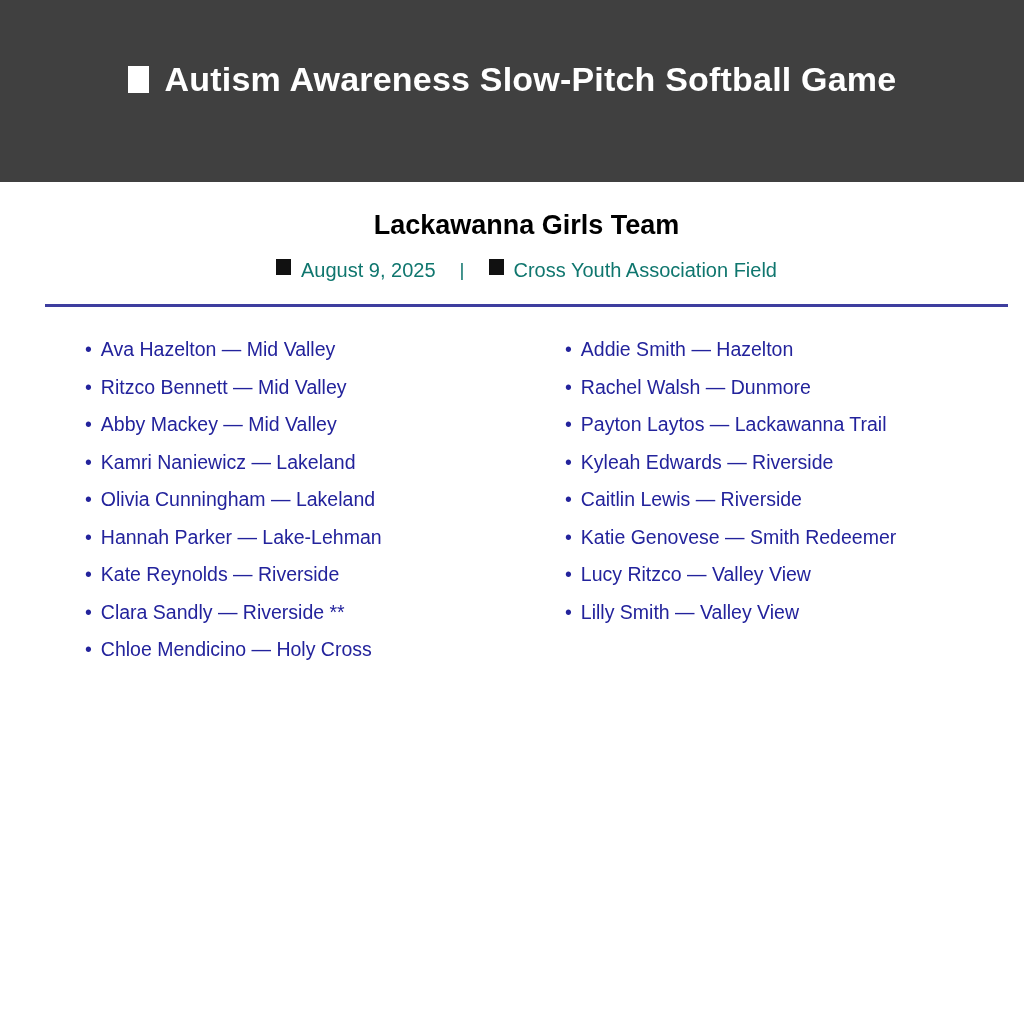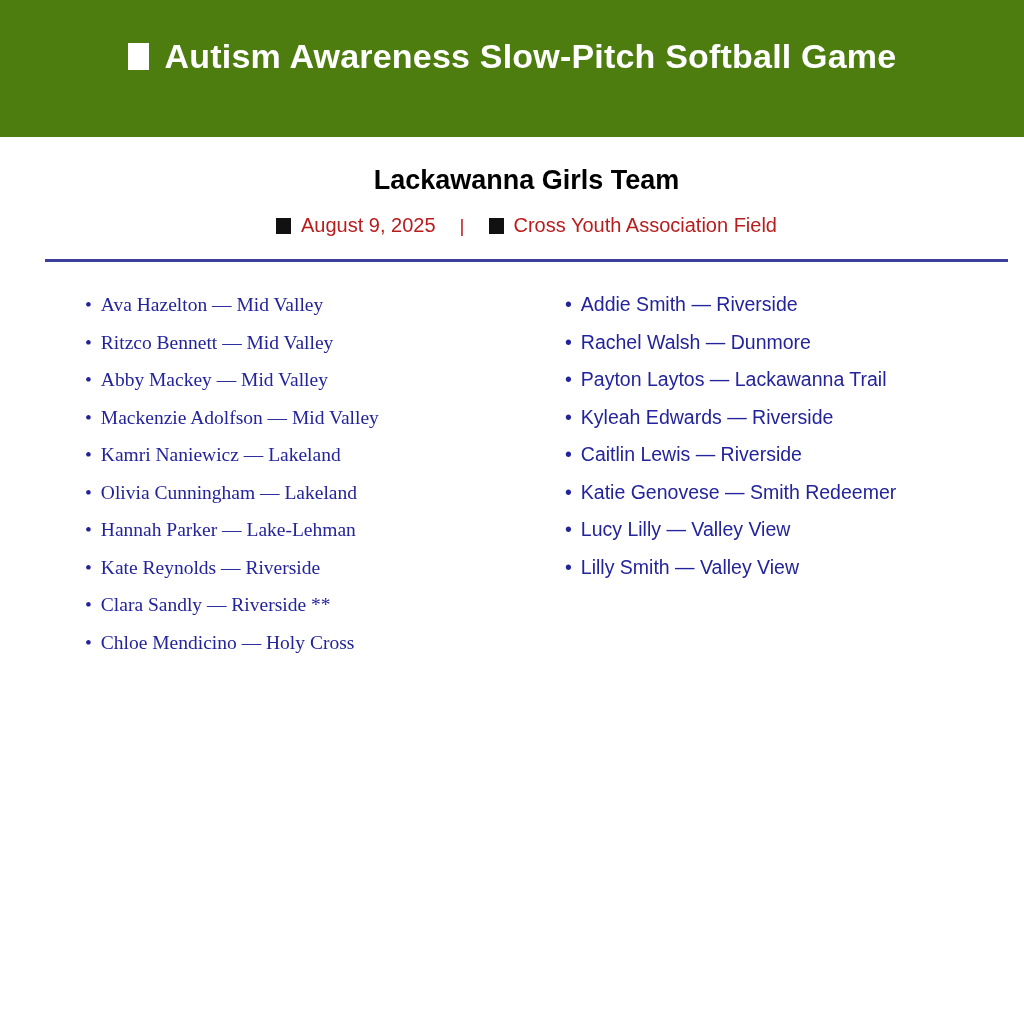--- a/index.html
+++ b/index.html
@@ -5,22 +5,22 @@
   * { margin: 0; padding: 0; box-sizing: border-box; }
   html, body {
     width: 1024px; height: 1024px;
     background: #ffffff;
     font-family: "Liberation Sans", sans-serif;
     color: #111111;
     overflow: hidden;
   }
   
   .banner {
-    height: 137px;
-    background: #4d7c0f;
+    height: 182px;
+    background: #404040;
     display: flex;
     align-items: center;
     justify-content: center;
     padding-bottom: 24px;
   }
   .banner-inner { display: flex; align-items: center; gap: 16px; }
   .banner-square {
     width: 21px; height: 27px;
     background: #ffffff;
     display: inline-block;
@@ -39,23 +39,22 @@
     margin-top: 28px;
     text-align: center;
     font-size: 27px;
     font-weight: bold;
     color: #000000;
   }
   .meta-line {
     margin-top: 18px;
     text-align: center;
     font-size: 20px;
-    color: #b91c1c;
+    color: #0f766e;
     display: flex;
-    align-items: center;
     justify-content: center;
     gap: 10px;
   }
   .meta-square {
     width: 15px; height: 16px;
     background: #111111;
     display: inline-block;
     flex: 0 0 auto;
   }
   .meta-sep { margin: 0 14px; font-size: 19px; }
@@ -88,21 +87,21 @@
   .roster-heading-text {
     font-size: 24px;
     font-weight: bold;
     color: #10108e;
   }
   .roster-grid {
     margin-top: 24px;
     display: flex;
   }
   .roster-col { list-style: none; }
-  .roster-col.left { width: 520px; padding-left: 40px; font-family: Liberation Serif, serif; }
+  .roster-col.left { width: 520px; padding-left: 40px; }
   .roster-col.right { padding-left: 0; }
   .roster-item {
     font-size: 19.5px;
     line-height: 37.5px;
     color: #23239c;
     white-space: nowrap;
   }
   .roster-item .bullet {
     display: inline-block;
     margin-right: 9px;
@@ -133,33 +132,32 @@
 
   <hr class="divider">
 
 
 
   <div class="roster-grid">
     <ul class="roster-col left">
       <li class="roster-item"><span class="bullet">•</span><span>Ava Hazelton — Mid Valley</span></li>
       <li class="roster-item"><span class="bullet">•</span><span>Ritzco Bennett — Mid Valley</span></li>
       <li class="roster-item"><span class="bullet">•</span><span>Abby Mackey — Mid Valley</span></li>
-      <li class="roster-item"><span class="bullet">•</span><span>Mackenzie Adolfson — Mid Valley</span></li>
       <li class="roster-item"><span class="bullet">•</span><span>Kamri Naniewicz — Lakeland</span></li>
       <li class="roster-item"><span class="bullet">•</span><span>Olivia Cunningham — Lakeland</span></li>
       <li class="roster-item"><span class="bullet">•</span><span>Hannah Parker — Lake-Lehman</span></li>
       <li class="roster-item"><span class="bullet">•</span><span>Kate Reynolds — Riverside</span></li>
       <li class="roster-item"><span class="bullet">•</span><span>Clara Sandly — Riverside **</span></li>
       <li class="roster-item"><span class="bullet">•</span><span>Chloe Mendicino — Holy Cross</span></li>
     </ul>
     <ul class="roster-col right">
-      <li class="roster-item"><span class="bullet">•</span><span>Addie Smith — Riverside</span></li>
+      <li class="roster-item"><span class="bullet">•</span><span>Addie Smith — Hazelton</span></li>
       <li class="roster-item"><span class="bullet">•</span><span>Rachel Walsh — Dunmore</span></li>
       <li class="roster-item"><span class="bullet">•</span><span>Payton Laytos — Lackawanna Trail</span></li>
       <li class="roster-item"><span class="bullet">•</span><span>Kyleah Edwards — Riverside</span></li>
       <li class="roster-item"><span class="bullet">•</span><span>Caitlin Lewis — Riverside</span></li>
       <li class="roster-item"><span class="bullet">•</span><span>Katie Genovese — Smith Redeemer</span></li>
-      <li class="roster-item"><span class="bullet">•</span><span>Lucy Lilly — Valley View</span></li>
+      <li class="roster-item"><span class="bullet">•</span><span>Lucy Ritzco — Valley View</span></li>
       <li class="roster-item"><span class="bullet">•</span><span>Lilly Smith — Valley View</span></li>
     </ul>
   </div>
 
 </main>
 
 </body></html>

